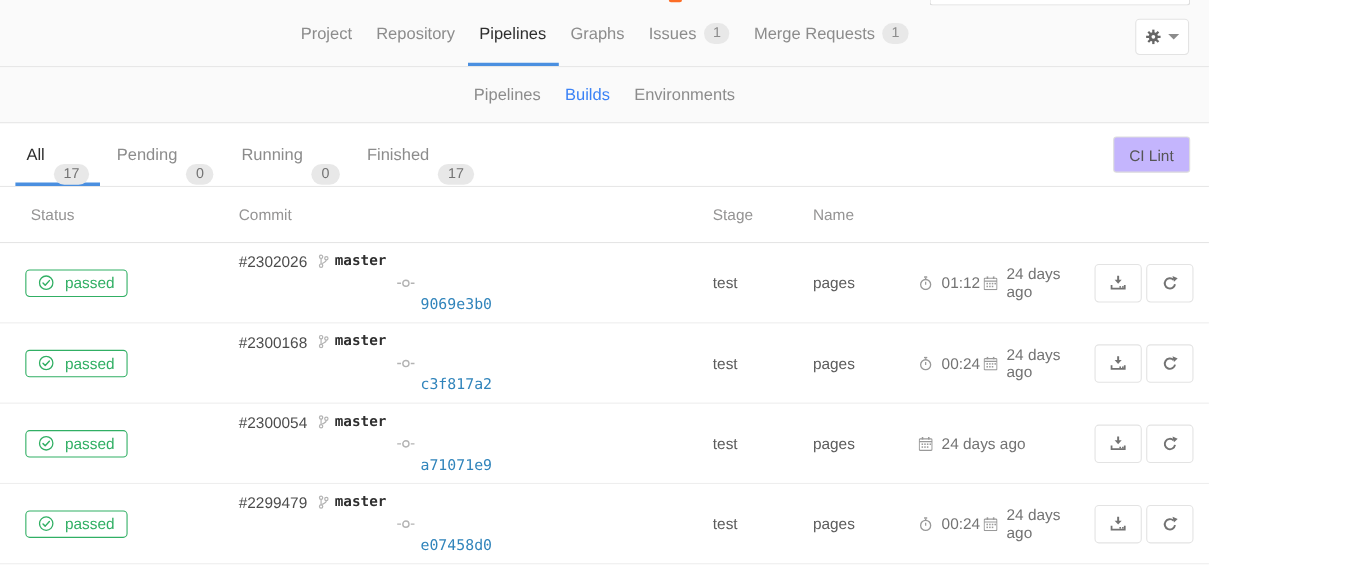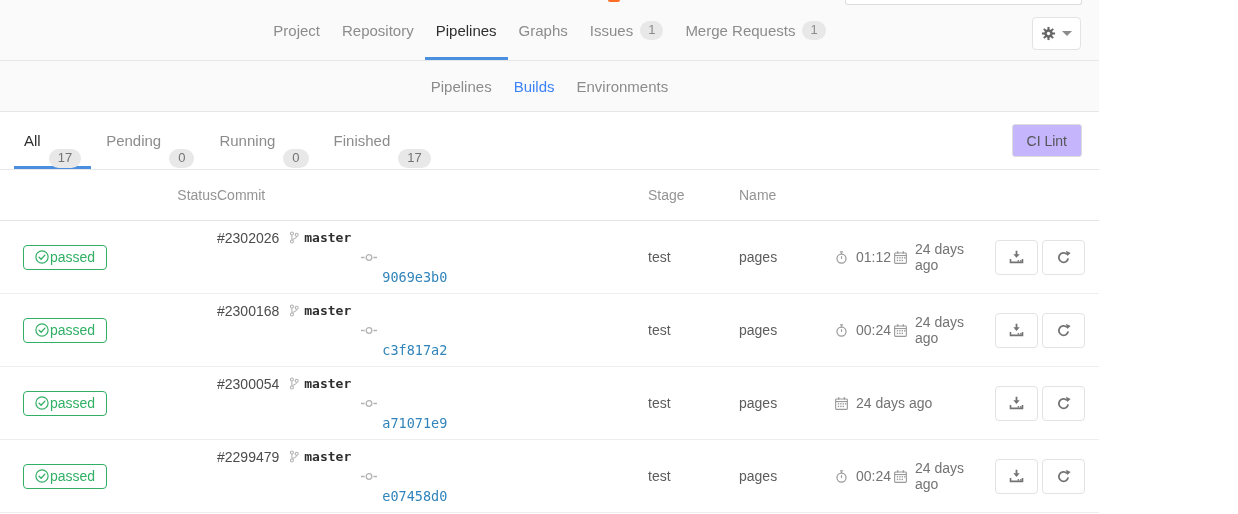--- a/index.html
+++ b/index.html
@@ -87,26 +87,26 @@
   
   .grid-cols {
     display: grid;
     grid-template-columns: 203px 431px 91px 96px 1fr 94px;
     align-items: center; padding: 0 14px;
   }
   .thead {
     height: 51px; border-bottom: 1px solid #e5e5e5;
     color: #959494; font-size: 14px;
   }
-  .thead .status { padding-left: 14px; text-align: right; }
+  .thead .status { padding-left: 14px; }
   .trow { height: 73px; border-bottom: 1px solid #eee; }
   .trow .status { padding-left: 9px; }
 
   .badge {
-    display: inline-flex; align-items: center; gap: 1px;
+    display: inline-flex; align-items: center; gap: 10px;
     border: 1px solid #31af64; color: #31af64; border-radius: 4px;
     padding: 3px 11px 4px; font-size: 14px; background: #fff;
     cursor: pointer; text-decoration: none;
   }
   .badge svg { width: 14px; height: 14px; }
 
   .commit-cell { display: flex; align-items: flex-start; gap: 10px; }
   .build-id { color: #4c4c4c; font-size: 14px; text-decoration: none; cursor: pointer; }
   .ref, .sha { display: inline-flex; align-items: center; gap: 5px; }
   .ref svg { width: 10px; height: 13px; color: #b3b3b3; }

